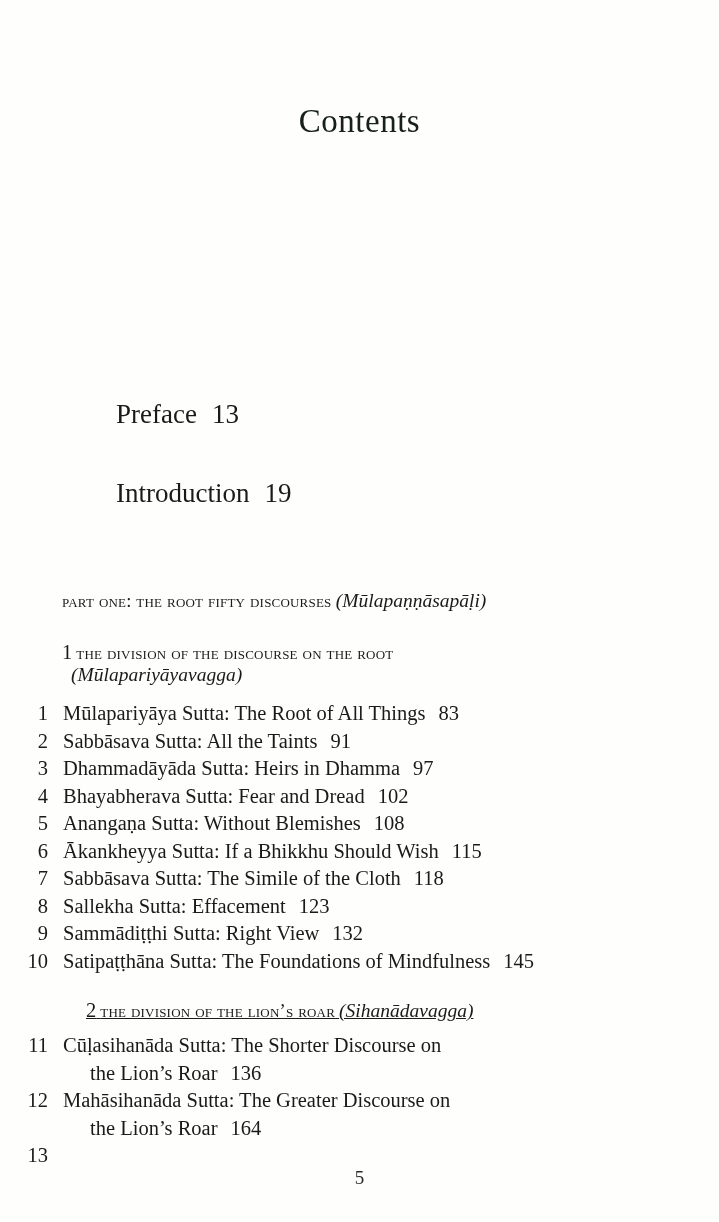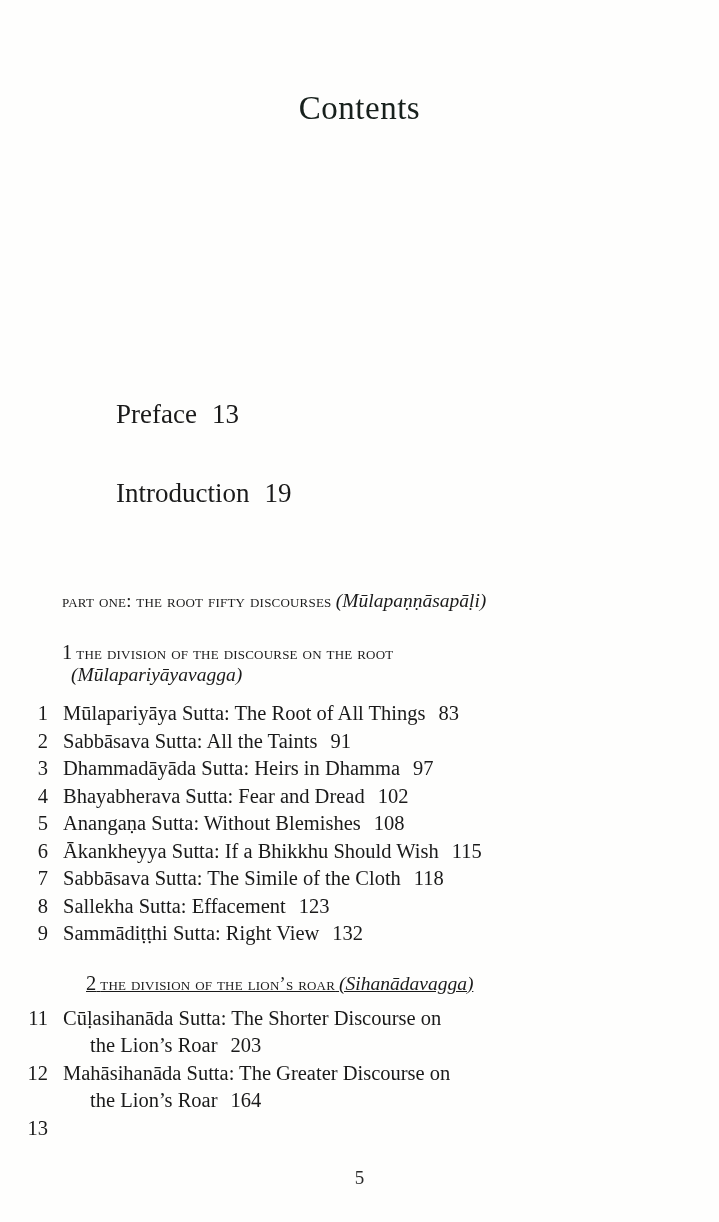--- a/index.html
+++ b/index.html
@@ -17,21 +17,21 @@
   }
   .page {
     position: absolute;
     inset: 0;
     background: #fefefd;
   }
 
   
   .page-title {
     position: absolute;
-    top: 90px;
+    top: 103px;
     left: 0;
     right: 0;
     text-align: center;
     font-size: 33px;
     letter-spacing: 0.5px;
     color: #17201c;
     font-weight: normal;
     margin: 0;
   }
 
@@ -192,32 +192,36 @@
         <span class="entry-text"><span class="pali">Sabbāsava Sutta</span><span>: The Simile of the Cloth</span><span class="gap"></span><span>118</span></span>
       </div>
       <div class="entry">
         <span class="entry-num">8</span>
         <span class="entry-text"><span class="pali">Sallekha Sutta</span><span>: Effacement</span><span class="gap"></span><span>123</span></span>
       </div>
       <div class="entry">
         <span class="entry-num">9</span>
         <span class="entry-text"><span class="pali">Sammādiṭṭhi Sutta</span><span>: Right View</span><span class="gap"></span><span>132</span></span>
       </div>
+      <div class="entry">
+        <span class="entry-num">10</span>
+        <span class="entry-text"><span class="pali">Satipaṭṭhāna Sutta</span><span>: The Foundations of Mindfulness</span><span class="gap"></span><span>145</span></span>
+      </div>
     </div>
 
     <div class="division-2">
       <span class="divnum" style="font-size:20.5px">2</span>
       <span class="sc">THE DIVISION OF THE LION’S ROAR</span>
       <span class="pali-italic">(Sihanādavagga)</span>
     </div>
 
     <div class="entries" style="margin-top:4px">
       <div class="entry">
         <span class="entry-num">11</span>
-        <span class="entry-text"><span class="pali">Cūḷasihanāda Sutta</span><span>: The Shorter Discourse on</span><span class="cont"><span>the Lion’s Roar</span><span class="gap"></span><span>203</span></span></span>
+        <span class="entry-text"><span class="pali">Cūḷasihanāda Sutta</span><span>: The Shorter Discourse on</span><span class="cont"><span>the Lion’s Roar</span><span class="gap"></span><span>136</span></span></span>
       </div>
       <div class="entry">
         <span class="entry-num">12</span>
         <span class="entry-text"><span class="pali">Mahāsihanāda Sutta</span><span>: The Greater Discourse on</span><span class="cont"><span>the Lion’s Roar</span><span class="gap"></span><span>164</span></span></span>
       </div>
       <div class="entry">
         <span class="entry-num">13</span>
         <span class="entry-text"></span>
       </div>
 

